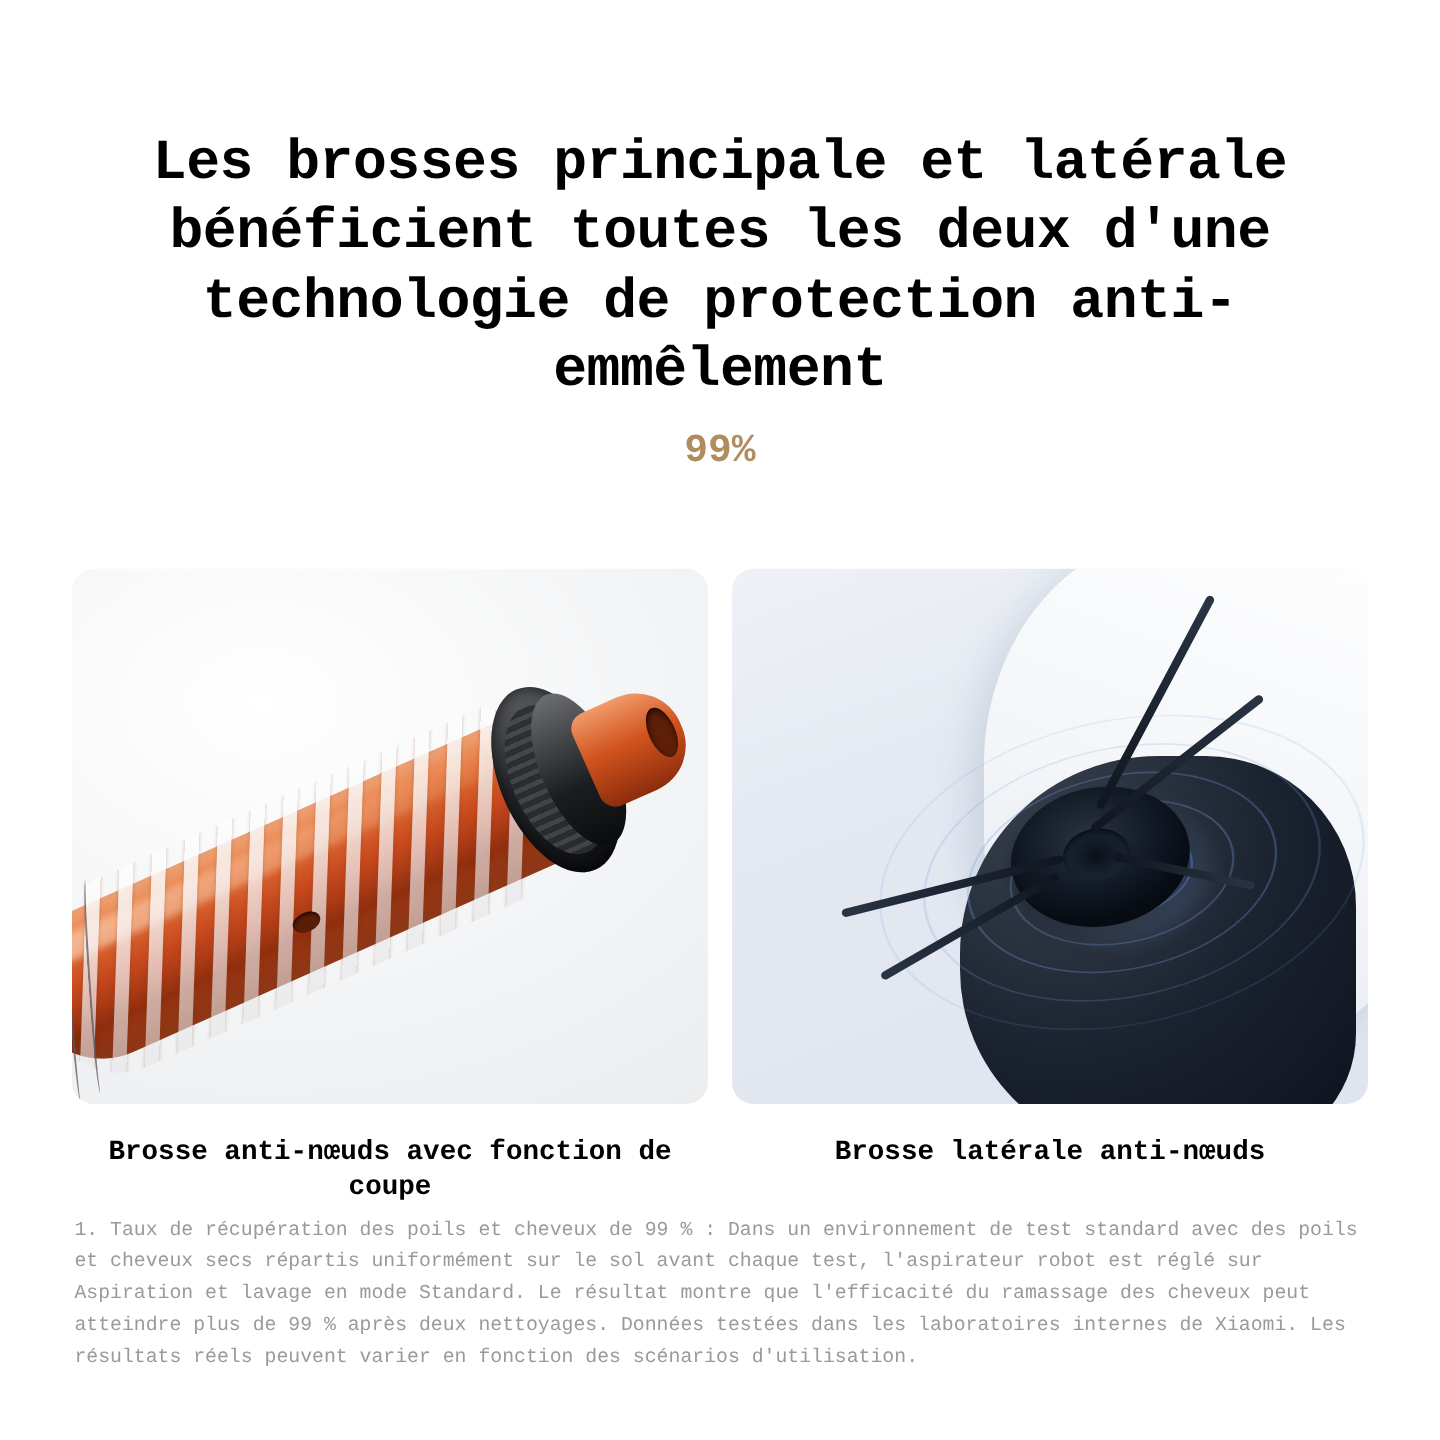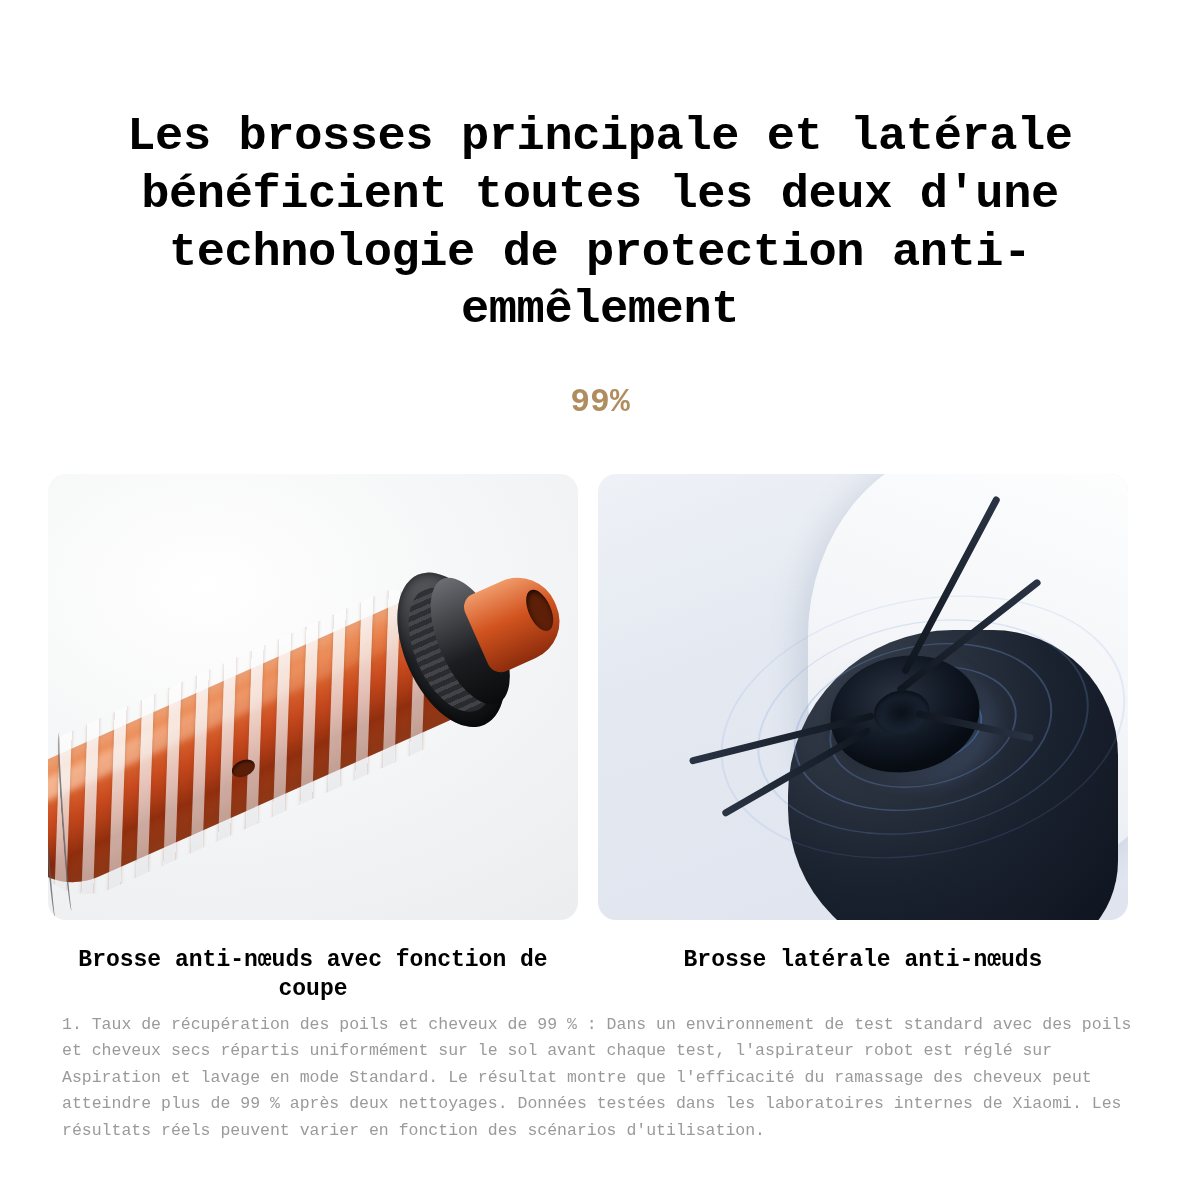--- a/index.html
+++ b/index.html
@@ -42,39 +42,38 @@
     left: 0;
     width: 1200px;
     text-align: center;
   }
   .stat-value {
     font-size: 33px;
     font-weight: 700;
     color: #b08d5f;
     letter-spacing: 0px;
     line-height: 1.1;
-    margin-top: 27px;
   }
   .stat-caption {
     margin-top: 14px;
     font-size: 21px;
     color: #b5a18a;
     font-weight: 400;
   }
   .stat-caption sup {
     font-size: 12px;
     top: -9px;
     position: relative;
   }
 
   
   .cards {
     position: absolute;
     top: 474px;
-    left: 48px;
+    left: 60px;
     width: 1080px;
     display: flex;
     gap: 20px;
     justify-content: space-between;
   }
   .card {
     width: 530px;
   }
   .card-media {
     position: relative;

